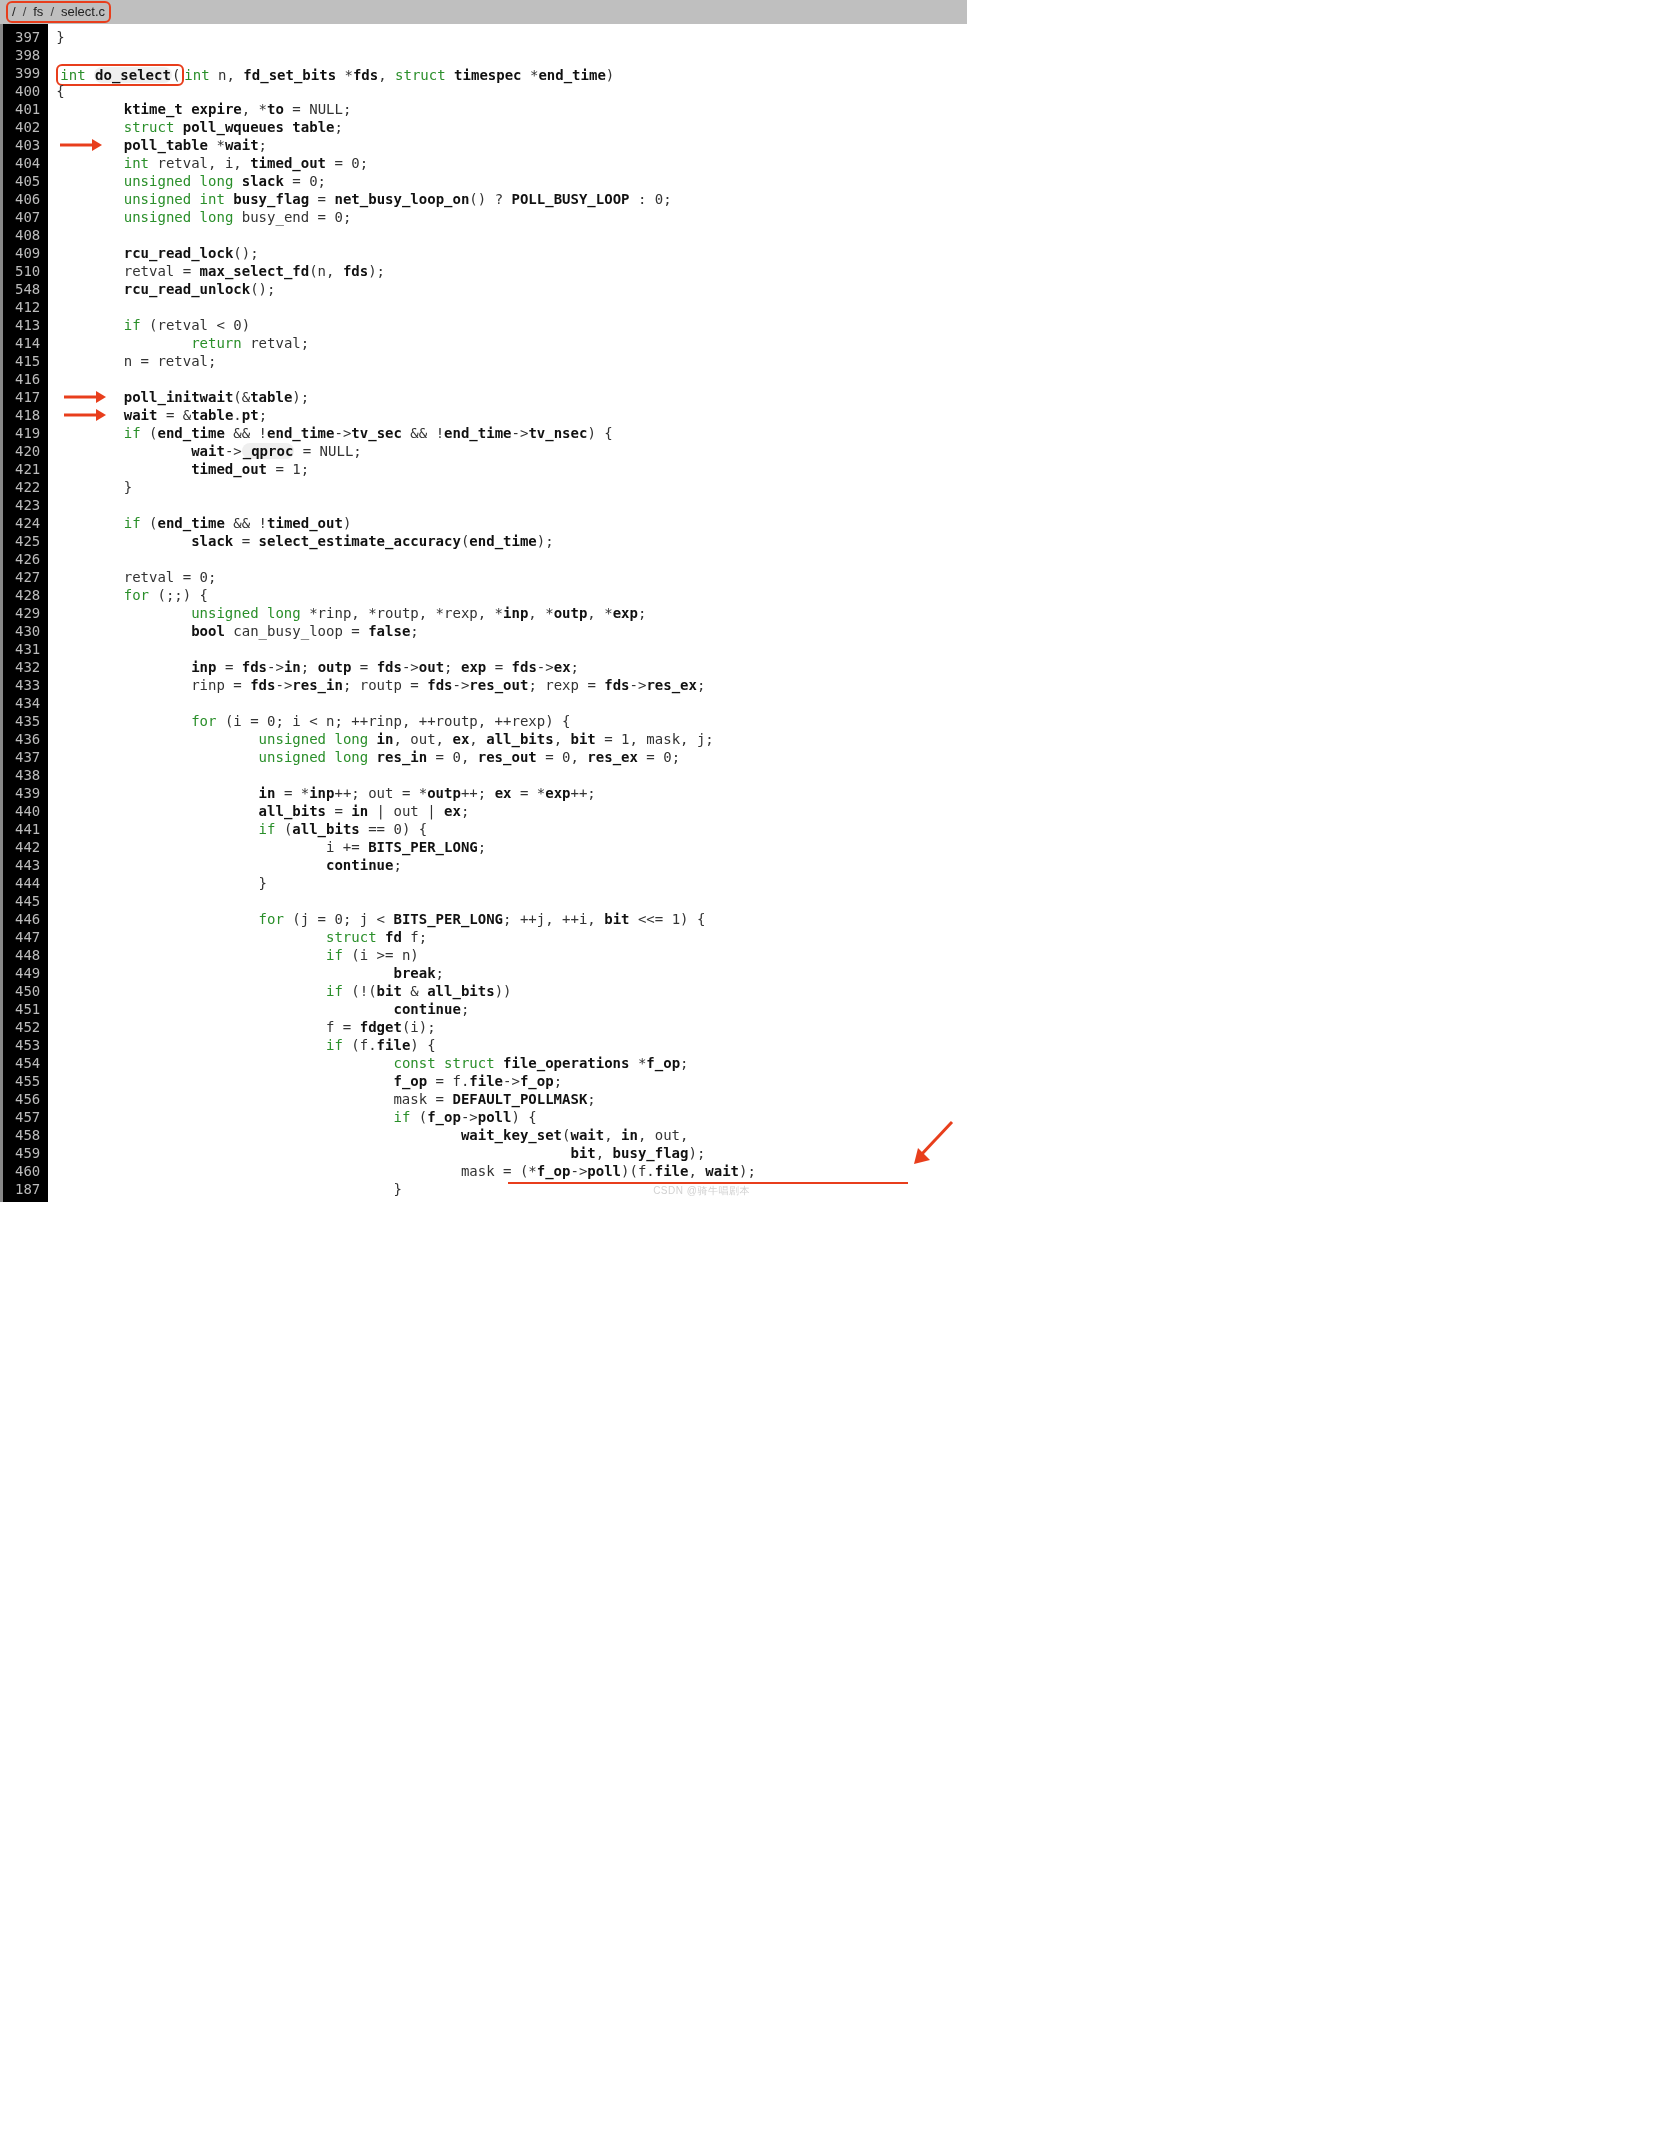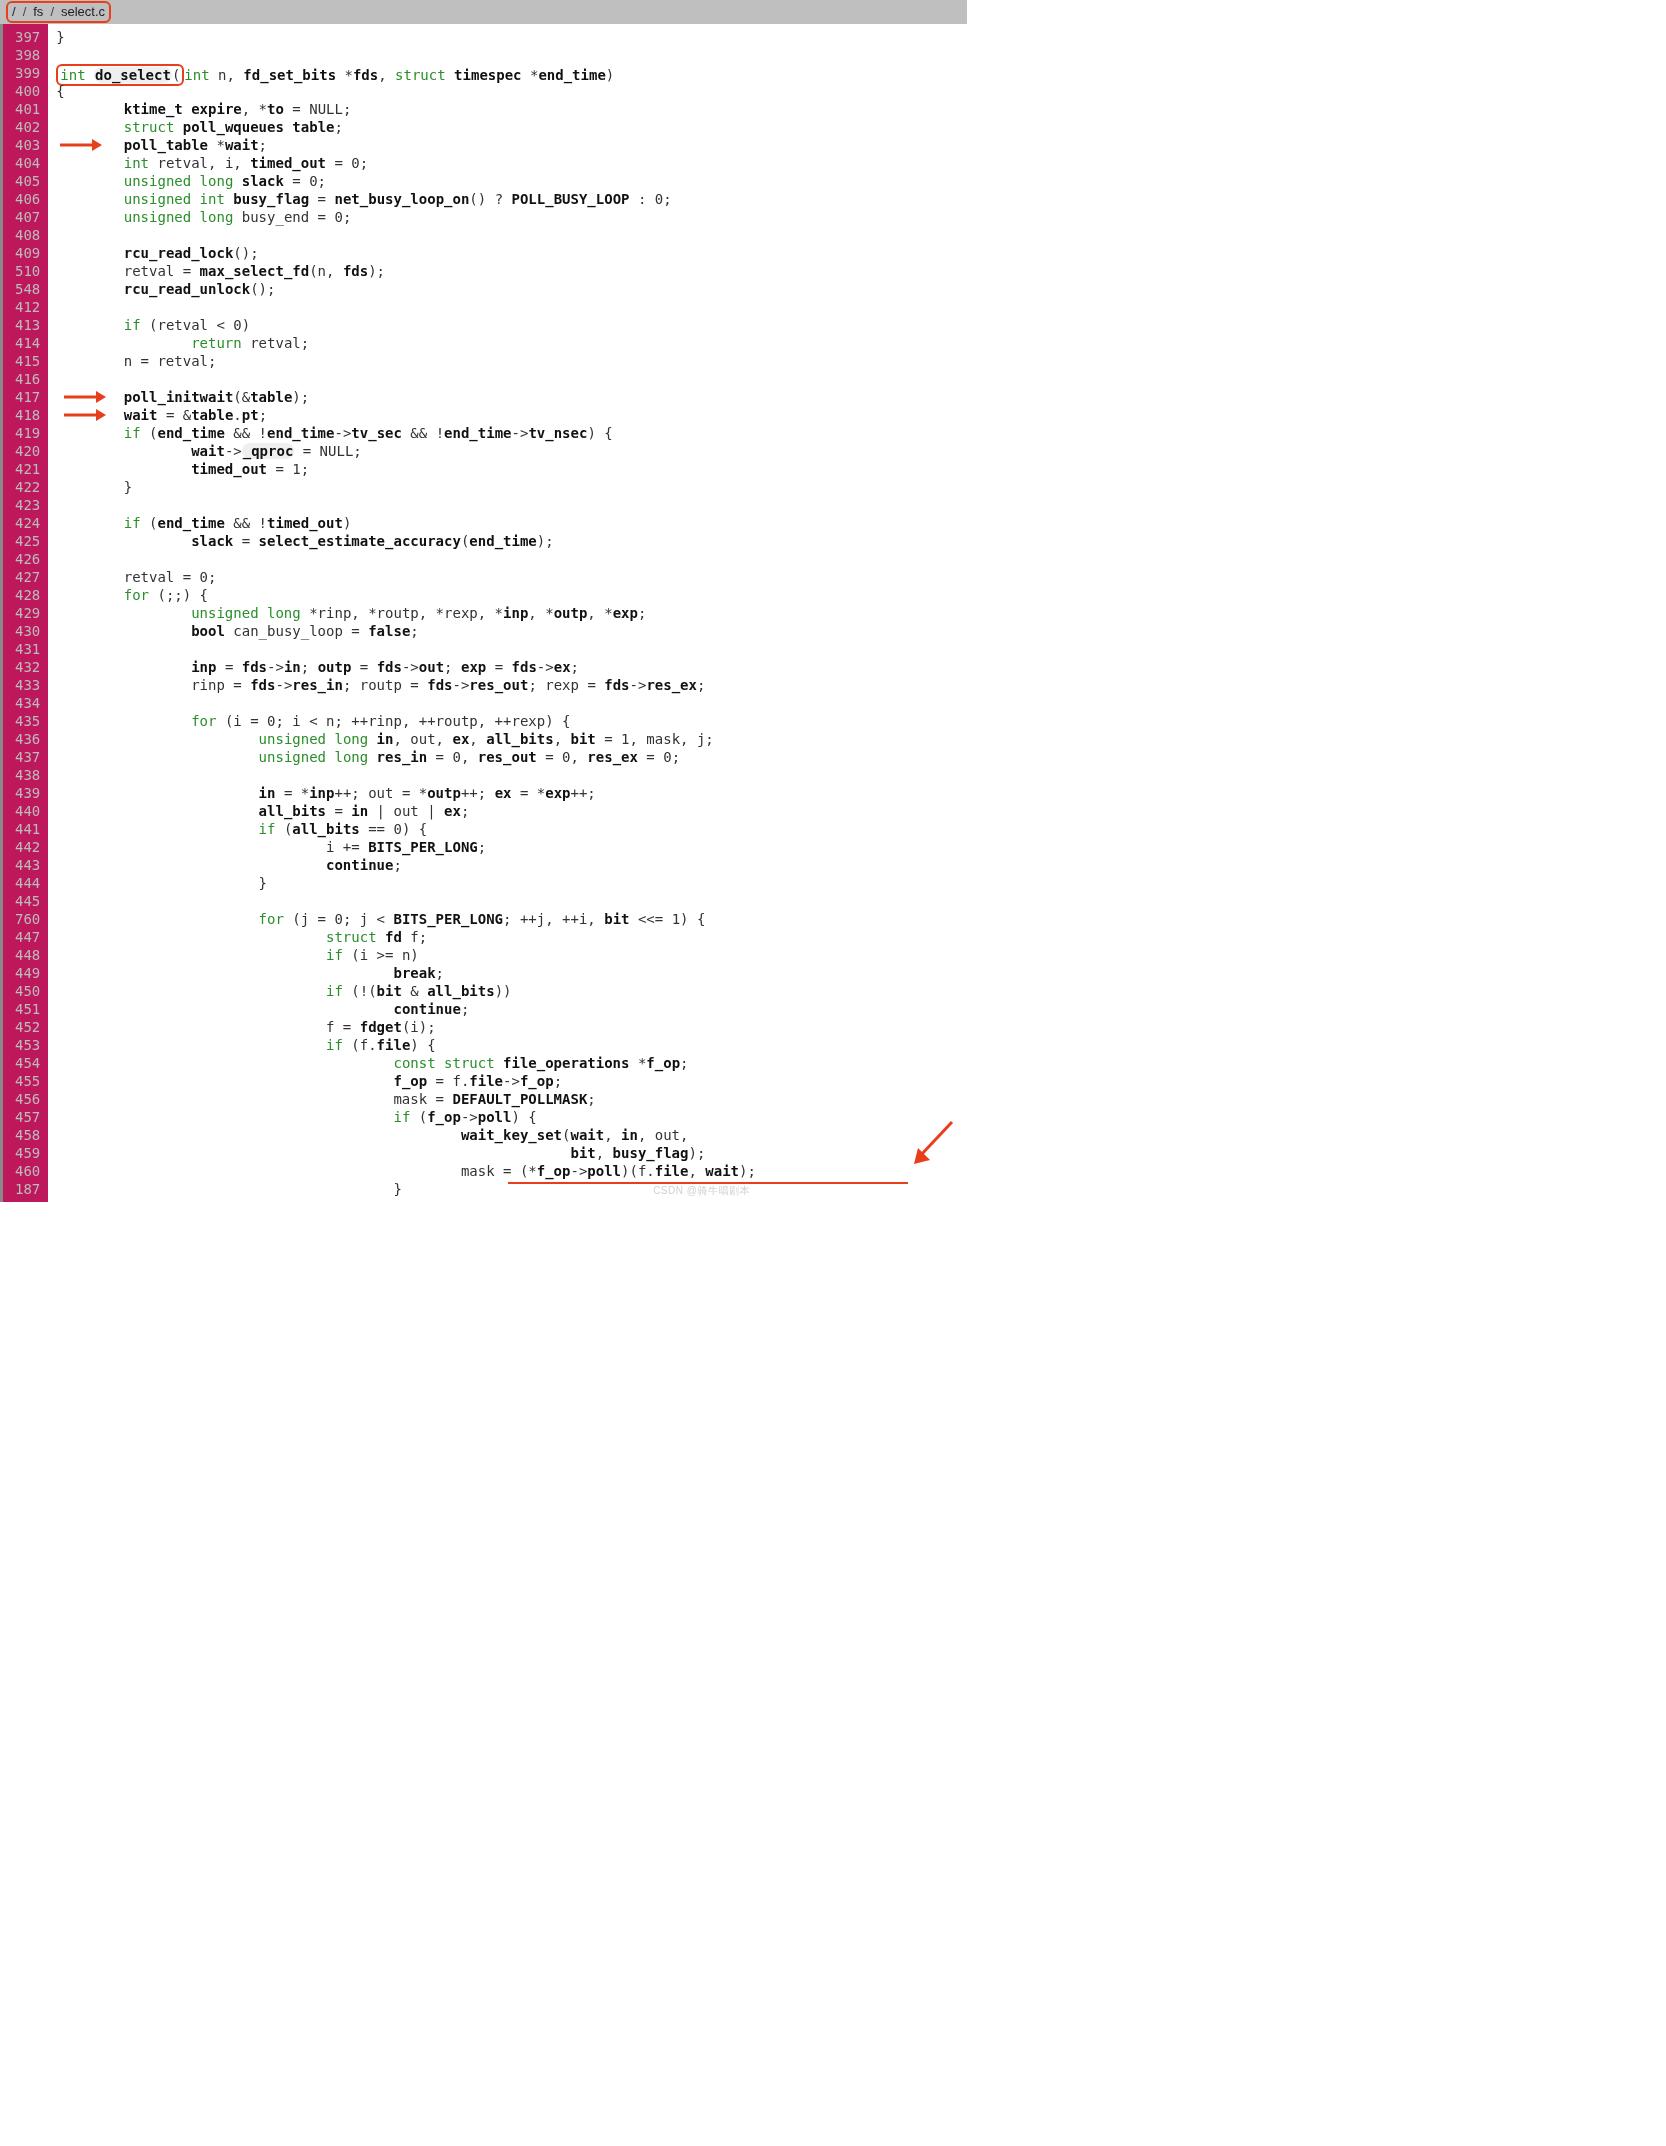--- a/index.html
+++ b/index.html
@@ -29,21 +29,21 @@
     display: inline-flex;
     align-items: center;
     gap: 4px;
   }
   .sep { color: #444; margin: 0 3px;}
   .code-area {
     display: flex;
     background: #fff;
   }
   .gutter {
-    background: #be185d;
+    background: #000000;
     color: #bbb;
     text-align: right;
     padding: 4px 8px 4px 12px;
     user-select: none;
     border-left: 3px solid #888;
   }
   .gutter div { height: 18px; }
   .code {
     padding: 4px 0 4px 8px;
     white-space: pre;
@@ -144,21 +144,21 @@
       <div>436</div>
       <div>437</div>
       <div>438</div>
       <div>439</div>
       <div>440</div>
       <div>441</div>
       <div>442</div>
       <div>443</div>
       <div>444</div>
       <div>445</div>
-      <div>760</div>
+      <div>446</div>
       <div>447</div>
       <div>448</div>
       <div>449</div>
       <div>450</div>
       <div>451</div>
       <div>452</div>
       <div>453</div>
       <div>454</div>
       <div>455</div>
       <div>456</div>

